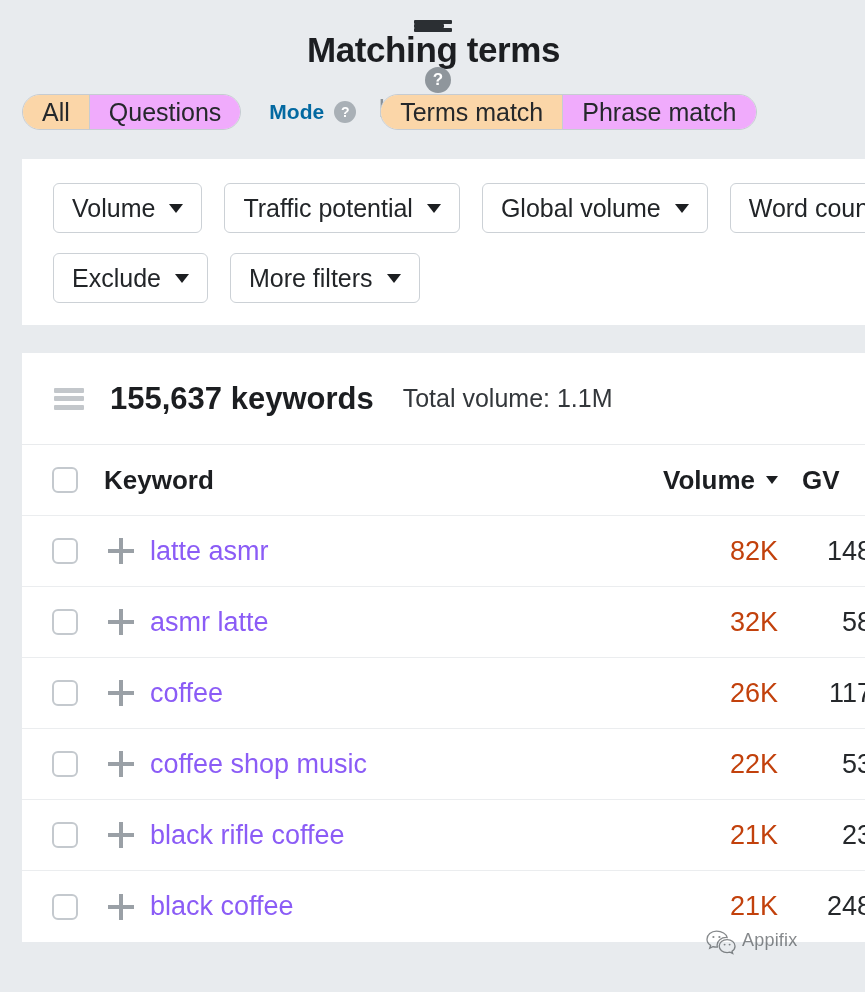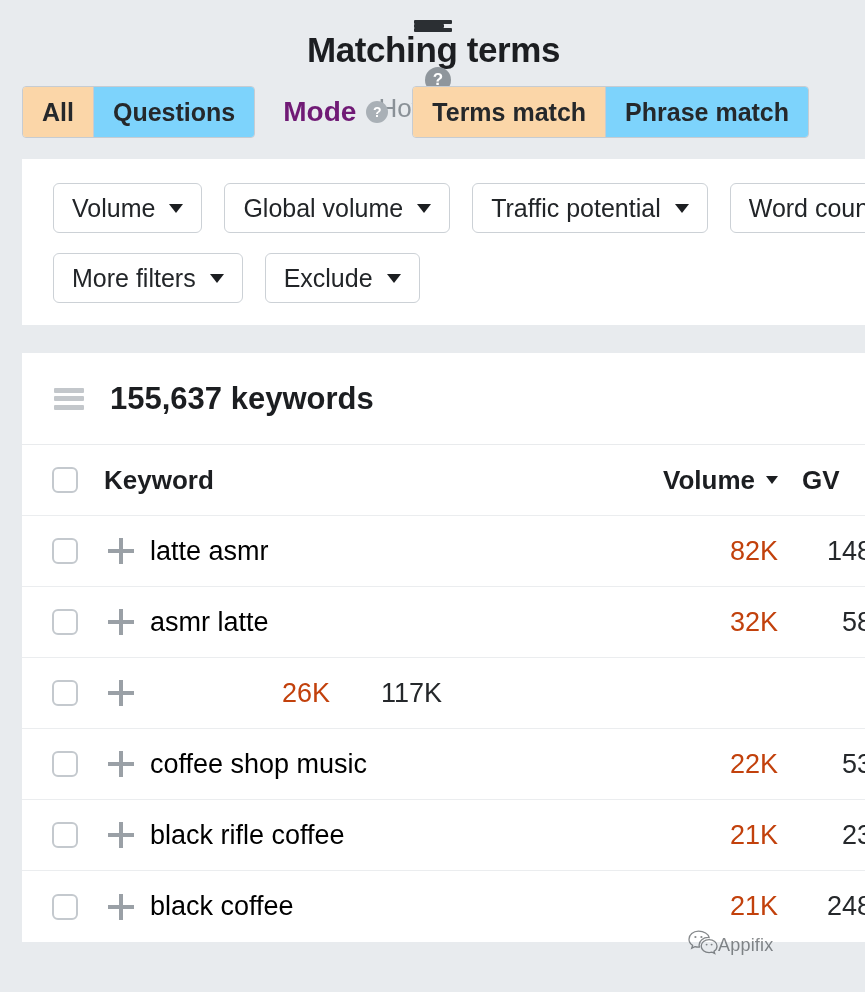--- a/index.html
+++ b/index.html
@@ -73,43 +73,42 @@
   
   .segment-row {
     display: flex;
     align-items: center;
     padding: 0 0 0 22px;
     height: 68px;
   }
   .segctl {
     display: flex;
     border: 1px solid #c6ccd2;
-    border-radius: 4px;
+    border-radius: 18px;
     overflow: hidden;
     background: #eceef0;
-    height: 52px;
-    font-weight: bold;
+    height: 36px;
   }
   .segbtn {
     display: flex; align-items: center; justify-content: center;
     padding: 0 19px;
     font-size: 25px;
     color: #25282b;
-    background: #7dd3fc;
+    background: #f0abfc;
     cursor: pointer;
     white-space: nowrap;
     border-right: 1px solid #c6ccd2;
   }
   .segbtn:last-child { border-right: none; }
   .segbtn.active { background: #fbd6a8; }
 
   .mode-label {
-    font-size: 28px;
+    font-size: 21px;
     font-weight: bold;
-    color: #701a75;
+    color: #0369a1;
     margin-left: 28px;
     white-space: nowrap;
   }
   .mode-seg { margin-left: 24px; }
 
   
   .card {
     background: #ffffff;
     margin: 13px 0 0 22px;
   }
@@ -210,21 +209,21 @@
   }
   .plus-ico::before, .plus-ico::after {
     content: ""; position: absolute; background: #9aa0a6;
   }
   .plus-ico::before { left: 0; top: 11px; width: 26px; height: 4px; }
   .plus-ico::after  { top: 0; left: 11px; height: 26px; width: 4px; }
 
   .c-kw { flex: 1 1 auto; padding-left: 6px; }
   .kw-link {
     font-size: 27px;
-    color: #000000;
+    color: #8b5cf6;
     text-decoration: none;
     white-space: nowrap;
     cursor: pointer;
   }
   .th-kw {
     font-size: 26px; font-weight: bold; color: #1c1e21; padding-left: 6px;
   }
 
   .c-vol {
     width: 200px; flex: none;
@@ -253,22 +252,22 @@
   .th-gv {
     width: 110px; flex: none;
     text-align: left; padding-left: 10px;
     font-size: 26px; font-weight: bold; color: #1c1e21;
     cursor: pointer;
   }
 
   
   .watermark {
     position: absolute;
-    left: 688px; top: 930px;
-    display: flex; align-items: flex-end; 
+    left: 706px; top: 930px;
+    display: flex; align-items: flex-start; gap: 6px;
     opacity: 0.62;
     pointer-events: none;
   }
   .wm-text {
     font-size: 18px; color: #3d4246; font-weight: 500;
     letter-spacing: 0.2px;
   }
   .wm-logo { flex: none; }
 </style>
 </head>
@@ -300,54 +299,55 @@
   </div>
 </div>
 
 <div class="card filters-card">
   <div class="filter-row">
     <div class="fbtn">
       <span>Volume</span>
       <span class="caret"></span>
     </div>
     <div class="fbtn">
+      <span>Traffic potential</span>
+      <span class="caret"></span>
+    </div>
+    <div class="fbtn">
       <span>Global volume</span>
       <span class="caret"></span>
     </div>
     <div class="fbtn">
-      <span>Traffic potential</span>
+      <span>Word count</span>
+
+    </div>
+  </div>
+
+  <div class="filter-row">
+    <div class="fbtn">
+      <span>Exclude</span>
       <span class="caret"></span>
     </div>
     <div class="fbtn">
-      <span>Word count</span>
-
-    </div>
-  </div>
-
-  <div class="filter-row">
-    <div class="fbtn">
       <span>More filters</span>
-      <span class="caret"></span>
-    </div>
-    <div class="fbtn">
-      <span>Exclude</span>
       <span class="caret"></span>
     </div>
   </div>
 </div>
 
 <div class="card results-card">
 
   <div class="results-head">
     <div class="hamburger-sm">
       <i></i>
         <i></i>
         <i></i>
     </div>
     <div class="kw-count">155,637 keywords</div>
+    <div class="total-vol">Total volume: 1.1M</div>
   </div>
 
   <div class="tbl">
 
     <div class="thead">
       <div class="c-check">
         <div class="chk"></div>
       </div>
       <div class="th-kw c-kw">Keyword</div>
       <div class="th-vol">
@@ -380,20 +380,21 @@
           <div class="c-vol">32K</div>
           <div class="c-gv">58K</div>
         </div>
         <div class="trow">
           <div class="c-check">
             <div class="chk"></div>
           </div>
           <div class="c-plus">
             <div class="plus-ico"></div>
           </div>
+          <div class="c-kw"><a class="kw-link" href="#">coffee</a></div>
           <div class="c-vol">26K</div>
           <div class="c-gv">117K</div>
         </div>
         <div class="trow">
           <div class="c-check">
             <div class="chk"></div>
           </div>
           <div class="c-plus">
             <div class="plus-ico"></div>
           </div>

